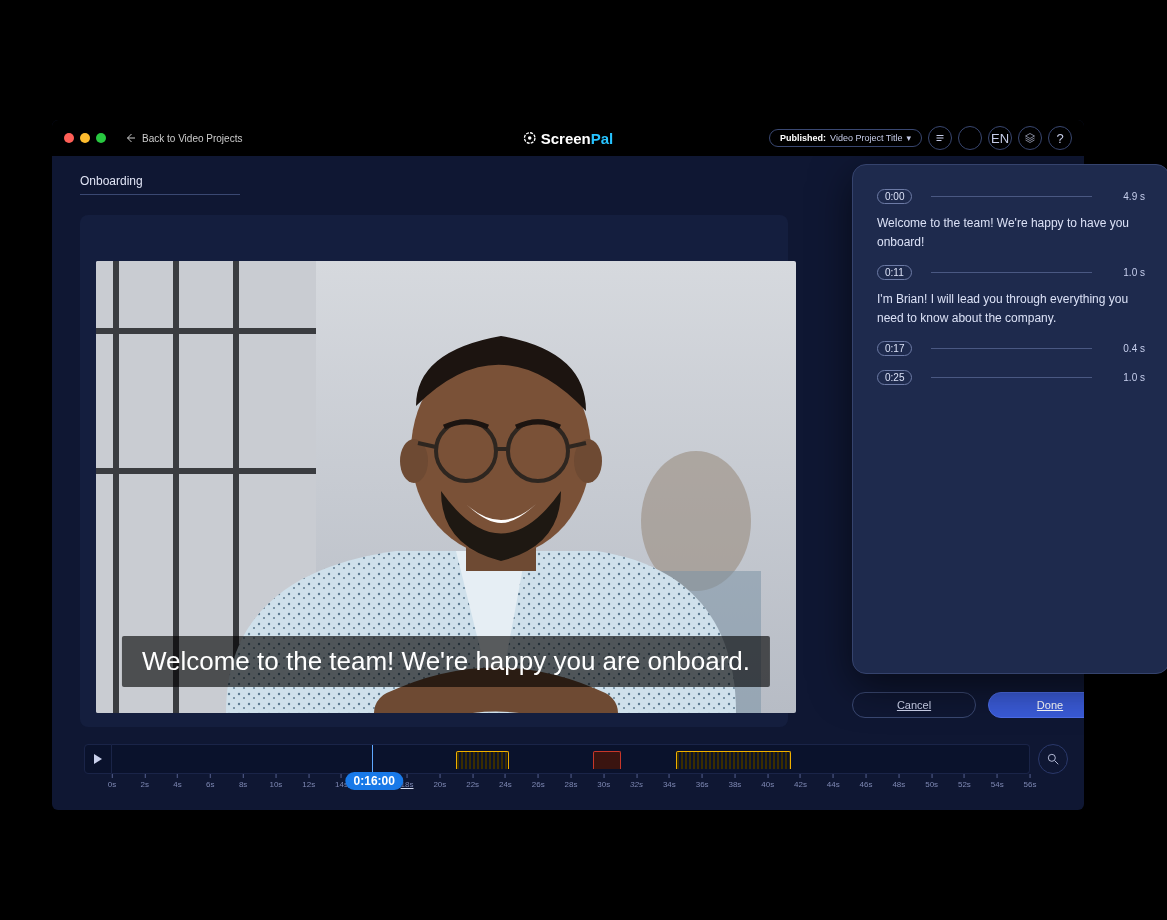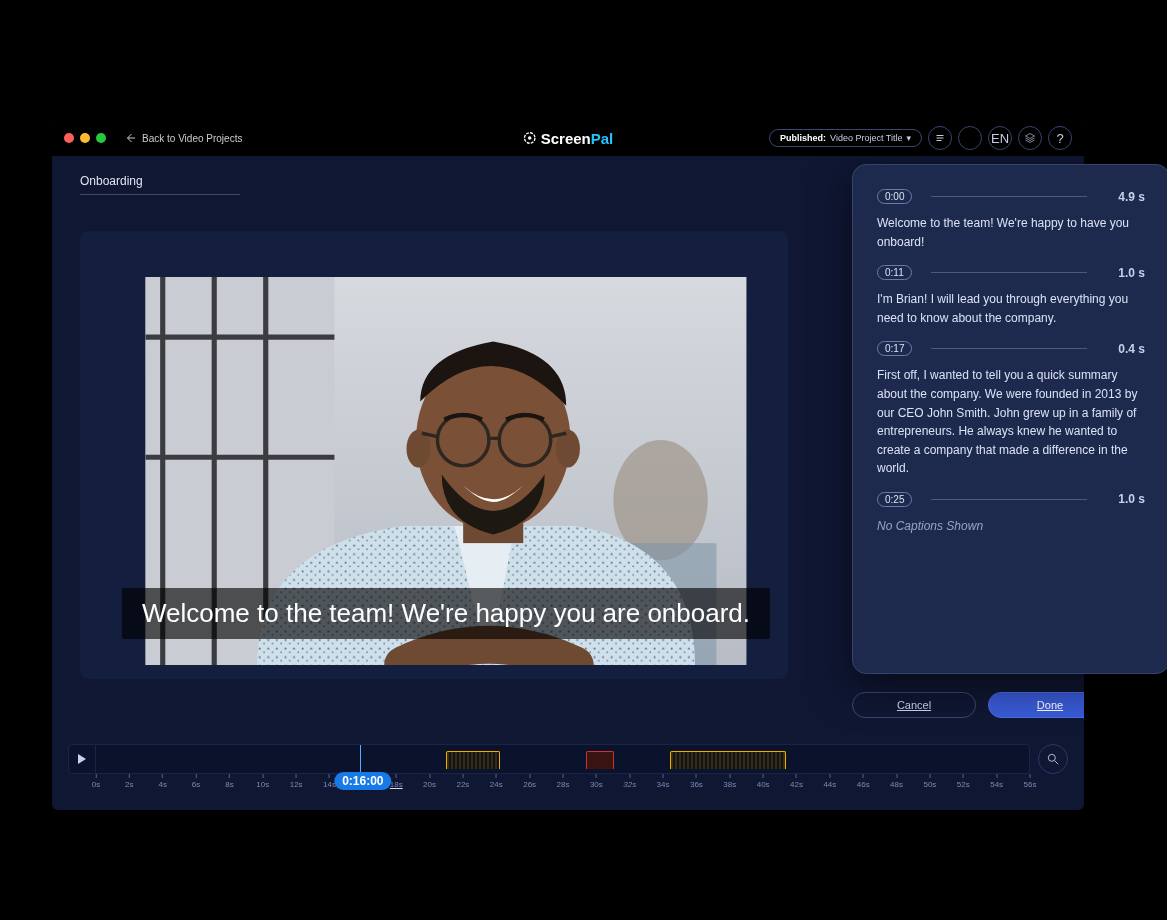--- a/index.html
+++ b/index.html
@@ -66,31 +66,31 @@
     color:#c9cfeb;font-size:13px;cursor:pointer;
   }
   .icon-btn svg{width:12px;height:12px;}
   
   .app-body{position:relative;padding:12px 16px 0 28px;}
   .tab-title{
     font-size:12px;color:#e0e4f5;
     padding:6px 0 6px 0;
     width:160px;
     border-bottom:1px solid var(--border);
-    margin-bottom:36px;
+    margin-bottom:20px;
   }
   .stage-wrap{
     background:#141e3e;
     border-radius:8px;
     padding:46px 16px 14px 16px;
     margin-right:280px;
     position:relative;
   }
   .video{
-    width:700px;height:388px;
+    width:700px;height:452px;
     border-radius:2px;
     position:relative;
     overflow:hidden;
   }
   .video svg{width:100%;height:100%;display:block;}
   .caption-overlay{
     position:absolute;left:50%;bottom:26px;transform:translateX(-50%);
     background:rgba(0,0,0,0.62);
     color:#fff;font-size:26px;
     padding:10px 20px;border-radius:2px;white-space:nowrap;
@@ -107,39 +107,39 @@
     box-shadow:0 12px 40px rgba(0,0,0,0.55);
     overflow:hidden;
   }
   .cap-row{margin-bottom:14px;}
   .cap-head{display:flex;align-items:center;gap:19px;}
   .time-pill{
     border:1px solid #6c7aa5;border-radius:10px;
     font-size:10px;color:#dbe1f6;padding:1px 7px;
   }
   .cap-line{flex:1;height:1px;background:#4a5882;}
-  .dur{font-size:12px;color:#c7cfed;margin-left:12px;white-space:nowrap;font-weight:bold;}
+  .dur{font-size:10px;color:#c7cfed;margin-left:12px;white-space:nowrap;}
   .cap-text{font-size:12px;line-height:1.55;color:#dbe1f6;margin-top:10px;}
   .cap-text.empty{font-style:italic;color:#97a2cc;}
   
   .panel-footer{
     position:absolute;left:800px;top:572px;
     display:flex;gap:12px;
   }
   .btn{
     width:124px;height:26px;border-radius:13px;
     font-size:11px;display:flex;align-items:center;justify-content:center;
     cursor:pointer;
     text-decoration:underline;
   }
   .btn.cancel{border:1px solid var(--border);background:transparent;color:#cfd5ee;}
   .btn.done{background:var(--accent-soft);border:1px solid #4d6eea;color:#fff;}
   
   .timeline-area{
-    position:absolute;left:16px;right:16px;bottom:16px;
+    position:absolute;left:32px;right:16px;bottom:16px;
   }
   .play-row{display:flex;align-items:stretch;gap:0;height:30px;}
   .play{
     width:28px;height:30px;background:#0a122c;border:1px solid #1a2448;border-radius:4px 0 0 4px;
     display:flex;align-items:center;justify-content:center;cursor:pointer;
   }
   .play svg{width:10px;height:10px;fill:#c9d0ec;}
   .track{
     flex:1;height:30px;background:#0a122c;border:1px solid #1a2448;border-left:none;border-radius:0 4px 4px 0;
     position:relative;overflow:hidden;
@@ -446,23 +446,21 @@
         <span class="dur">1.0 s</span>
       </div>
       <div class="cap-text">I'm Brian! I will lead you through everything you need to know about the company.</div>
     </div>
     <div class="cap-row">
       <div class="cap-head">
         <span class="time-pill">0:17</span>
         <div class="cap-line"></div>
         <span class="dur">0.4 s</span>
       </div>
-      <div class="cap-text">First off, I wanted to tell you a quick summary about the company. We were founded in 2013 by our CEO John Smith. John grew up in a family of entrepreneurs. He always knew he wanted to create a company that made a difference in the world.</div>
     </div>
     <div class="cap-row">
       <div class="cap-head">
         <span class="time-pill">0:25</span>
         <div class="cap-line"></div>
         <span class="dur">1.0 s</span>
       </div>
-      <div class="cap-text empty">No Captions Shown</div>
     </div>
   </div>
 
 </body></html>

